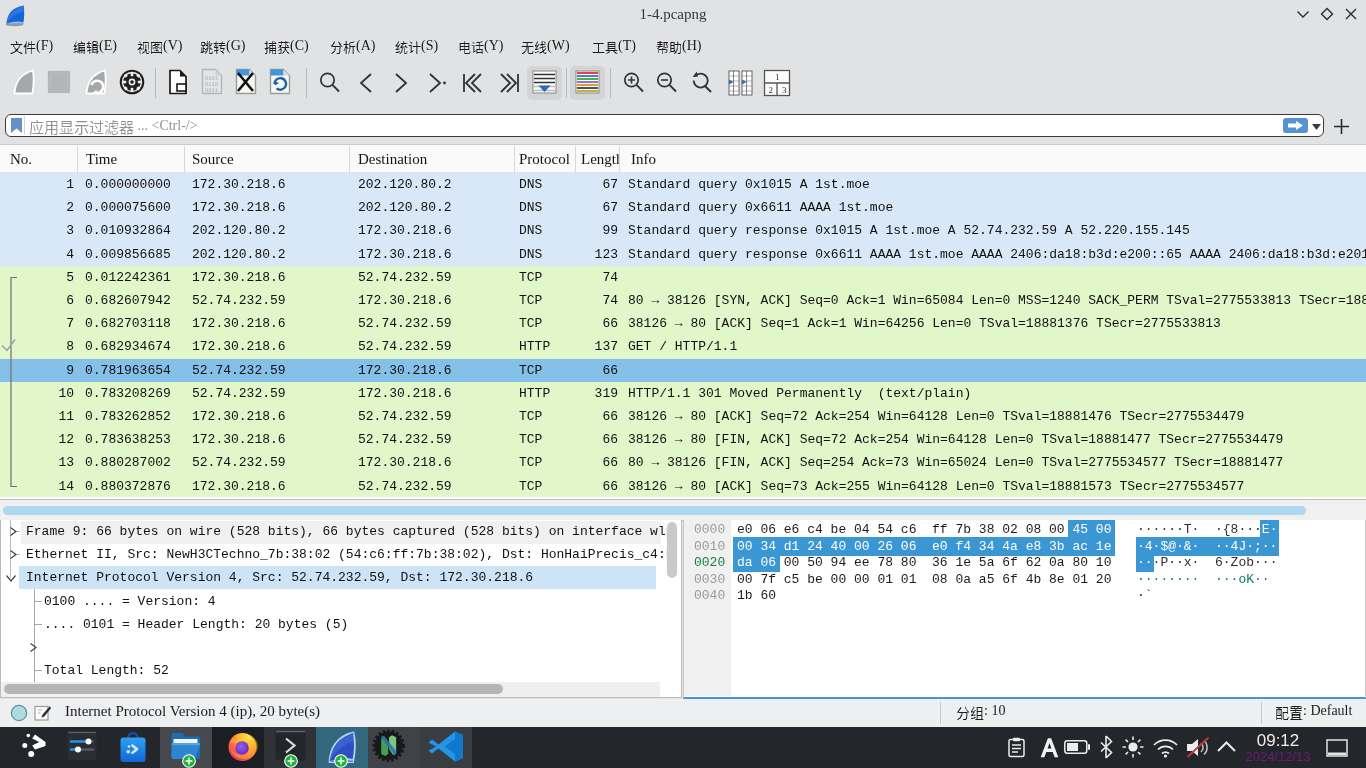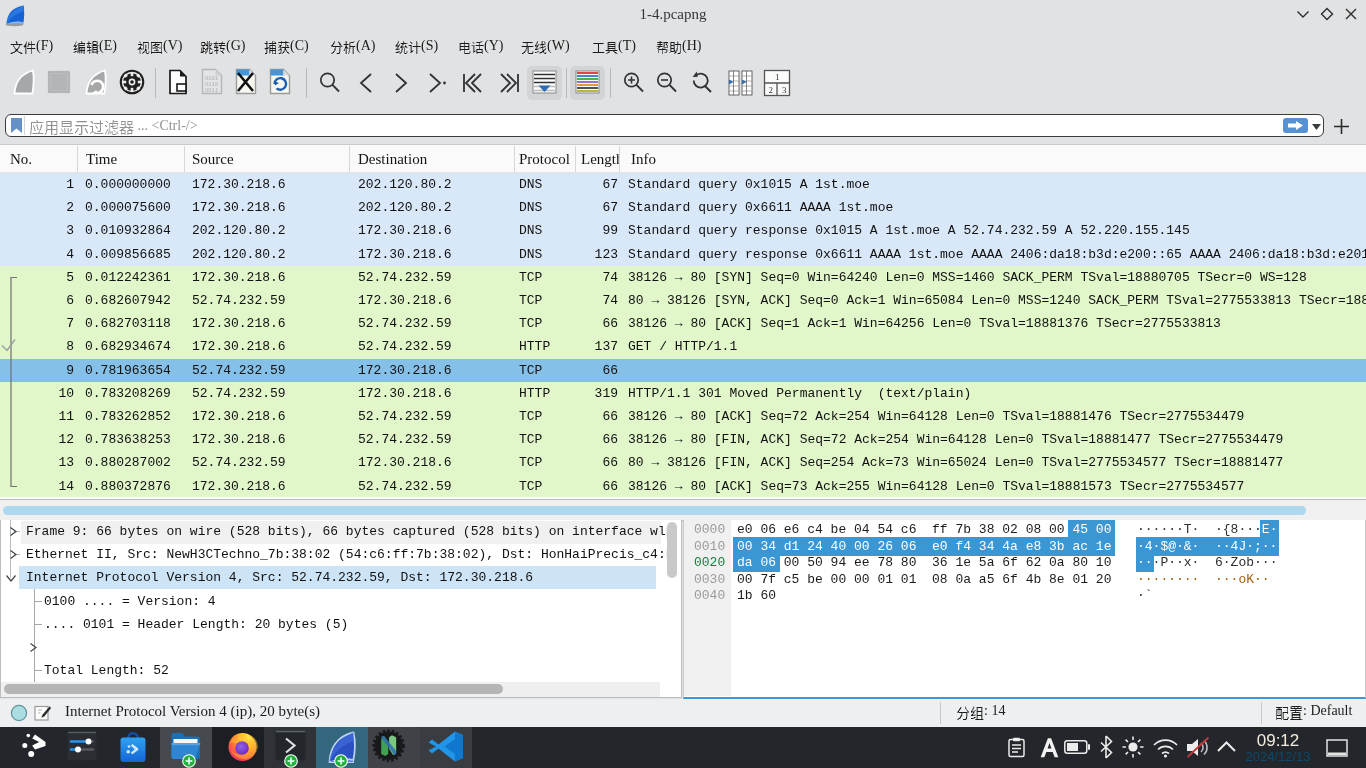--- a/index.html
+++ b/index.html
@@ -475,21 +475,20 @@
     <span class="num" style="left:540px;top:4px;width:78px">123</span>
     <span class="mono abs" style="left:628px;top:4px">Standard query response 0x6611 AAAA 1st.moe AAAA 2406:da18:b3d:e200::65 AAAA 2406:da18:b3d:e2013:</span>
   </div>
 <div class="row" style="top:266px;height:23px;background:#e1f7ca">
     <span class="num" style="left:0;top:4px;width:74px">5</span>
     <span class="mono abs" style="left:85px;top:4px">0.012242361</span>
     <span class="mono abs" style="left:192px;top:4px">172.30.218.6</span>
     <span class="mono abs" style="left:358px;top:4px">52.74.232.59</span>
     <span class="mono abs" style="left:519px;top:4px">TCP</span>
     <span class="num" style="left:540px;top:4px;width:78px">74</span>
-    <span class="mono abs" style="left:628px;top:4px">38126 → 80 [SYN] Seq=0 Win=64240 Len=0 MSS=1460 SACK_PERM TSval=18880705 TSecr=0 WS=128</span>
   </div>
 <div class="row" style="top:289px;height:23px;background:#e1f7ca">
     <span class="num" style="left:0;top:4px;width:74px">6</span>
     <span class="mono abs" style="left:85px;top:4px">0.682607942</span>
     <span class="mono abs" style="left:192px;top:4px">52.74.232.59</span>
     <span class="mono abs" style="left:358px;top:4px">172.30.218.6</span>
     <span class="mono abs" style="left:519px;top:4px">TCP</span>
     <span class="num" style="left:540px;top:4px;width:78px">74</span>
     <span class="mono abs" style="left:628px;top:4px">80 → 38126 [SYN, ACK] Seq=0 Ack=1 Win=65084 Len=0 MSS=1240 SACK_PERM TSval=2775533813 TSecr=18880705</span>
   </div>
@@ -612,40 +611,40 @@
 <div class="mono abs hx" style="left:737px;top:522px;color:#1c1c1c">e0 06 e6 c4 be 04 54 c6  ff 7b 38 02 08 00 <b style="background:#3b97d3;color:#fff">45 00</b></div>
 <div class="mono abs as" style="left:1137px;top:522px;color:#2e2e2e">······T·  ·{8···<b style="background:#3b97d3;color:#fff">E·</b></div>
 <div class="mono abs" style="left:694px;top:539px;color:#9b9b9b">0010</div>
 <div class="mono abs hx" style="left:737px;top:539px;color:#1c1c1c"><b style="background:#3b97d3;color:#fff">00 34 d1 24 40 00 26 06  e0 f4 34 4a e8 3b ac 1e</b></div>
 <div class="mono abs as" style="left:1137px;top:539px;color:#2e2e2e"><b style="background:#3b97d3;color:#fff">·4·$@·&amp;·  ··4J·;··</b></div>
 <div class="mono abs" style="left:694px;top:555px;color:#15803d">0020</div>
 <div class="mono abs hx" style="left:737px;top:555px;color:#1c1c1c"><b style="background:#3b97d3;color:#fff">da 06</b> 00 50 94 ee 78 80  36 1e 5a 6f 62 0a 80 10</div>
 <div class="mono abs as" style="left:1137px;top:555px;color:#2e2e2e"><b style="background:#3b97d3;color:#fff">··</b>·P··x·  6·Zob···</div>
 <div class="mono abs" style="left:694px;top:572px;color:#9b9b9b">0030</div>
 <div class="mono abs hx" style="left:737px;top:572px;color:#1c1c1c">00 7f c5 be 00 00 01 01  08 0a a5 6f 4b 8e 01 20</div>
-<div class="mono abs as" style="left:1137px;top:572px;color:#a16207">········  ···oK··</div>
+<div class="mono abs as" style="left:1137px;top:572px;color:#0f766e">········  ···oK··</div>
 <div class="mono abs" style="left:694px;top:588px;color:#9b9b9b">0040</div>
 <div class="mono abs hx" style="left:737px;top:588px;color:#1c1c1c">1b 60</div>
 <div class="mono abs as" style="left:1137px;top:588px;color:#2e2e2e">·`</div>
 <div class="abs" style="left:0;top:699px;width:1366px;height:28px;background:#edeff0"></div>
 <svg class="abs" style="left:10px;top:704px" width="18" height="18" viewBox="0 0 18 18">
     <circle cx="9" cy="9" r="7.6" fill="#a9dde2" stroke="#64949b" stroke-width="1.3"></circle>
   </svg>
 <svg class="abs" style="left:34px;top:704px" width="17" height="18" viewBox="0 0 17 18">
     <rect x="1" y="2.5" width="13" height="13.5" fill="#fdfdfb" stroke="#9a9a9a" stroke-width="1.2"></rect>
     <path d="M15.8 2.2 L8.6 10.6 l-1.3 3.2 3-1.4 L17 4.2 Z" fill="#2e2e2e"></path>
     <path d="M4 6 l4 0 M4 9 l2.5 0" stroke="#b0b0b0" stroke-width="1"></path>
   </svg>
 <div class="abs" style="left:65px;top:703px;font-size:15px;color:#1c1c1c">Internet Protocol Version 4 (ip), 20 byte(s)</div>
 <div class="abs" style="left:940px;top:702px;width:1px;height:22px;background:#c7c8c9"></div>
 <div class="abs" style="left:956px;top:703px;font-size:14px;color:#1c1c1c;white-space:nowrap"><span style="position:relative;display:inline-block;width:28px;height:14px;vertical-align:-2px"><svg class="cg" style="left:0px;top:0px" width="28" height="28" viewBox="0 0 28 28">
         <use href="#z22"></use>
       </svg><svg class="cg" style="left:14px;top:0px" width="28" height="28" viewBox="0 0 28 28">
         <use href="#z23"></use>
-      </svg></span><span style="vertical-align:2px">: 14</span></div>
+      </svg></span><span style="vertical-align:2px">: 10</span></div>
 <div class="abs" style="left:1261px;top:702px;width:1px;height:22px;background:#c7c8c9"></div>
 <div class="abs" style="left:1275px;top:703px;font-size:14px;color:#1c1c1c;white-space:nowrap"><span style="position:relative;display:inline-block;width:28px;height:14px;vertical-align:-2px"><svg class="cg" style="left:0px;top:0px" width="28" height="28" viewBox="0 0 28 28">
         <use href="#z24"></use>
       </svg><svg class="cg" style="left:14px;top:0px" width="28" height="28" viewBox="0 0 28 28">
         <use href="#z25"></use>
       </svg></span><span style="vertical-align:2px">: Default</span></div>
 <div class="abs" style="left:0;top:727px;width:1366px;height:41px;background:#23262a"></div>
 <div class="abs" style="left:160px;top:727px;width:52px;height:41px;background:#46494e"></div>
 <div class="abs" style="left:212px;top:727px;width:52px;height:41px;background:#1b1e22"></div>
 <div class="abs" style="left:264px;top:727px;width:52px;height:41px;background:#2f3337"></div>
@@ -779,16 +778,16 @@
   </svg>
 <svg class="abs" style="left:1185px;top:736px" width="26" height="23" viewBox="0 0 26 23">
     <path d="M2 8 h5 l6-5 v17 l-6-5 H2 Z" fill="#ececec"></path>
     <path d="M16 7 a6 6 0 0 1 0 9 M19 4.5 a9.5 9.5 0 0 1 0 14" fill="none" stroke="#b9bcbe" stroke-width="1.6"></path>
     <path d="M2.5 21 L23.5 1.5" stroke="#c43838" stroke-width="1.8"></path>
   </svg>
 <svg class="abs" style="left:1216px;top:740px" width="21" height="13" viewBox="0 0 21 13">
     <path d="M2 11 L10.5 2.5 L19 11" fill="none" stroke="#ececec" stroke-width="2"></path>
   </svg>
 <div class="abs" style="left:1247px;top:731px;width:62px;text-align:center;font-size:17px;color:#f2ebdf;font-family:'Liberation Sans',sans-serif">09:12</div>
-<div class="abs" style="left:1240px;top:749px;width:76px;text-align:center;font-size:13px;color:#0c4a6e;font-family:'Liberation Sans',sans-serif">2024/12/13</div>
+<div class="abs" style="left:1240px;top:749px;width:76px;text-align:center;font-size:13px;color:#701a75;font-family:'Liberation Sans',sans-serif">2024/12/13</div>
 <svg class="abs" style="left:1326px;top:739px" width="22" height="18" viewBox="0 0 22 18">
     <rect x="1" y="1" width="20" height="16" fill="none" stroke="#e4e4e4" stroke-width="1.5"></rect>
     <path d="M2 13.5 h18 v2.5 h-18 Z" fill="#e4e4e4"></path>
   </svg>
 </body></html>

